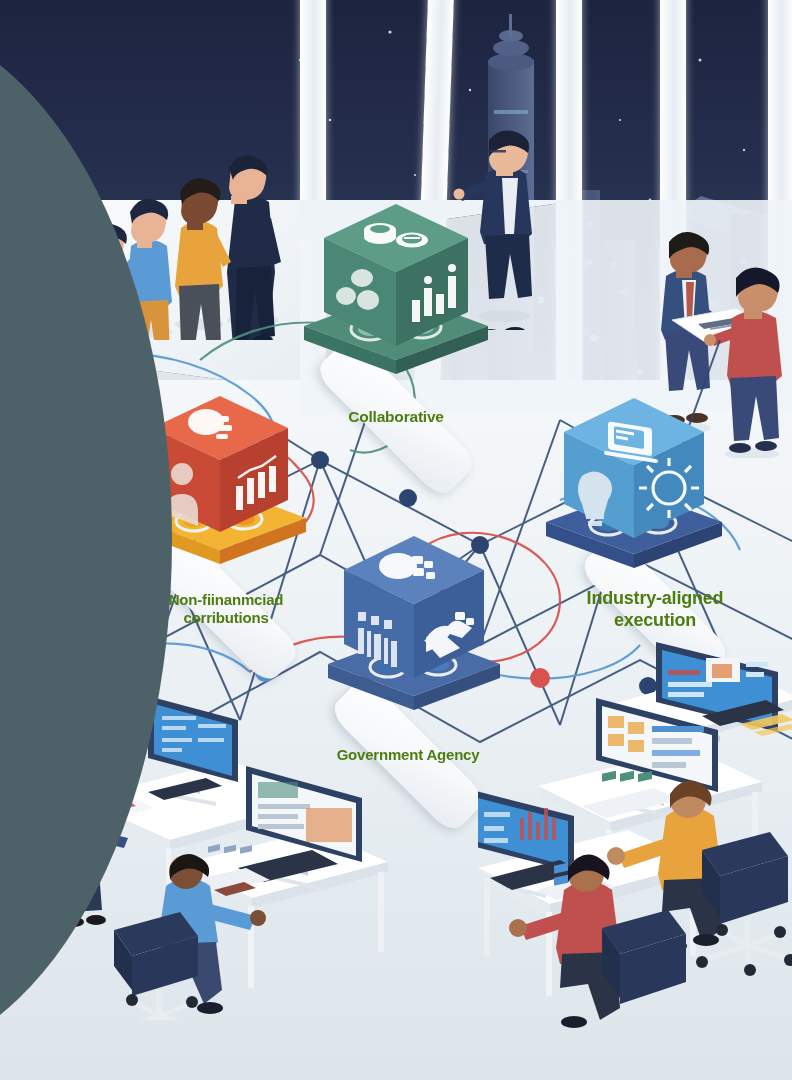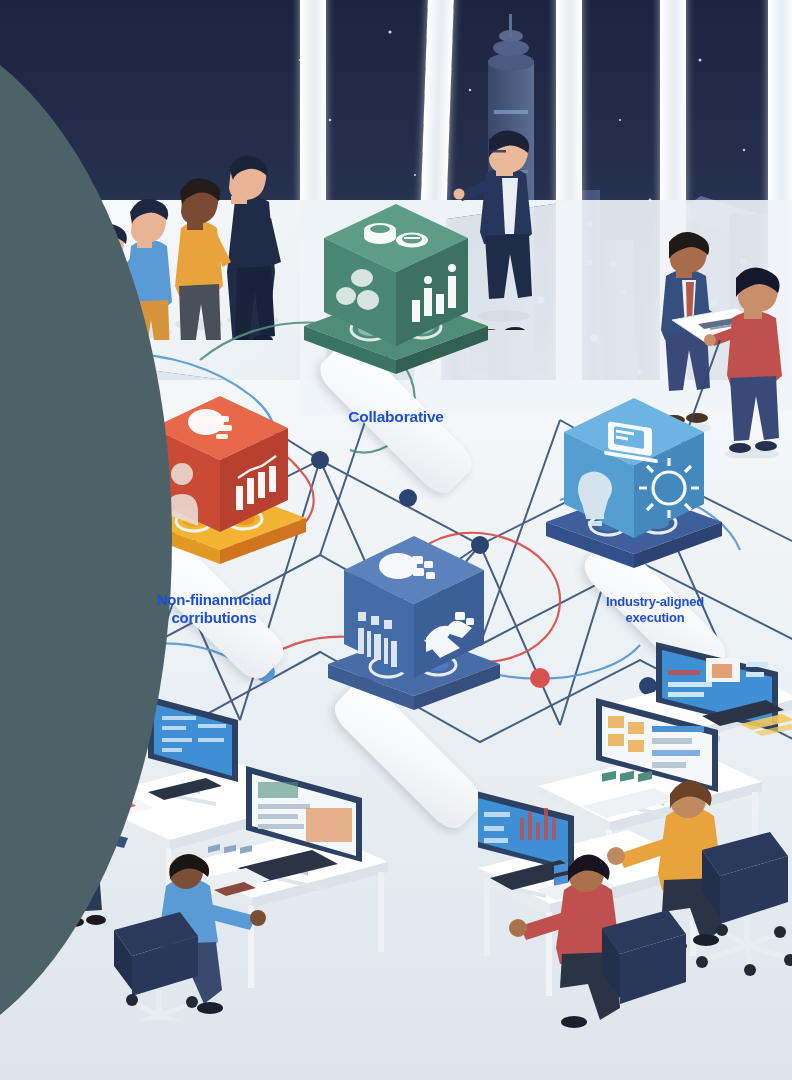--- a/index.html
+++ b/index.html
@@ -27,21 +27,21 @@
   .node{position:absolute;}
   .panel{position:absolute;width:250px;height:125px;}
   .panel .face{position:absolute;inset:0;
     background:linear-gradient(150deg,#ffffff 0%,#f6f8fa 50%,#e7ecf1 100%);
     transform:rotate(45deg) scale(.707,.409) ;border-radius:34px;
     box-shadow:0 10px 18px rgba(40,60,90,.18);}
   .panel .edge{position:absolute;inset:0;
     background:#3c5480;transform:rotate(45deg) scale(.707,.409) translate(8px,8px);
     border-radius:34px;z-index:-1;}
   .panel .lbl{position:absolute;left:0;right:0;top:50%;transform:translateY(-50%);
-    text-align:center;color:#1d4ed8;font-weight:700;line-height:1.22;
+    text-align:center;color:#4d7c0f;font-weight:700;line-height:1.22;
     letter-spacing:-.2px;z-index:3;pointer-events:none;}
   
   .scene{position:absolute;}
 </style>
 </head>
 <body>
 
 <div id="stage">
 
   <div id="skywall" class="abs">
@@ -336,21 +336,21 @@
         <rect x="136" y="92" width="8" height="28"></rect>
         <rect x="148" y="98" width="8" height="20"></rect>
         <rect x="160" y="80" width="8" height="32"></rect>
         <circle cx="140" cy="84" r="4"></circle>
         <circle cx="164" cy="72" r="4"></circle>
       </g>
     </g>
   </svg>
 
   <div class="node" style="left:96px;top:548px;">
-    <div class="panel" style="left:0;top:0;width:236px;height:122px">
+    <div class="panel" style="left:12px;top:0;width:236px;height:122px">
       <div class="edge"></div>
       <div class="face"></div>
       <div class="lbl" style="font-size:15px">
         <div>Non-fiinanmciad</div>
         <div>corributions</div>
       </div>
     </div>
   </div>
   <svg class="abs" style="left:120px;top:386px" width="200" height="180">
     <g>
@@ -386,21 +386,21 @@
         <rect x="149" y="80" width="7" height="26"></rect>
         <polyline points="118,92 130,84 142,80 156,70" fill="none" stroke="#ffffff" stroke-width="2.4"></polyline>
       </g>
     </g>
   </svg>
 
   <div class="node" style="left:536px;top:548px;">
     <div class="panel" style="left:0;top:0;width:238px;height:124px">
       <div class="edge"></div>
       <div class="face"></div>
-      <div class="lbl" style="font-size:13px">
+      <div class="lbl" style="font-size:18px">
         <div>Industry-aligned</div>
         <div>execution</div>
       </div>
     </div>
   </div>
   <svg class="abs" style="left:530px;top:388px" width="210" height="184">
     <g>
       <polygon points="104,102 192,134 104,166 16,134" fill="#3f5f9c"></polygon>
       <polygon points="16,134 104,166 104,180 16,148" fill="#33508a"></polygon>
       <polygon points="192,134 104,166 104,180 192,148" fill="#2c4374"></polygon>
@@ -434,20 +434,21 @@
                  M123 84 l-6-6 M155 84 l6-6 M123 116 l-6 6 M155 116 l6 6"></path>
       </g>
     </g>
   </svg>
 
   <div class="node" style="left:284px;top:692px;">
     <div class="panel" style="left:0;top:0;width:248px;height:126px">
       <div class="edge"></div>
       <div class="face"></div>
       <div class="lbl" style="font-size:15px">
+        <div>Government Agency</div>
       </div>
     </div>
   </div>
   <svg class="abs" style="left:314px;top:528px" width="200" height="186">
     <g>
       <polygon points="100,104 186,136 100,168 14,136" fill="#4a6ca6"></polygon>
       <polygon points="14,136 100,168 100,182 14,150" fill="#3d5c91"></polygon>
       <polygon points="186,136 100,168 100,182 186,150" fill="#35507f"></polygon>
       <ellipse cx="74" cy="139" rx="18" ry="10" fill="none" stroke="#e6edf3" stroke-width="3"></ellipse>
       <ellipse cx="74" cy="139" rx="11" ry="6" fill="#3c6fb0"></ellipse>

